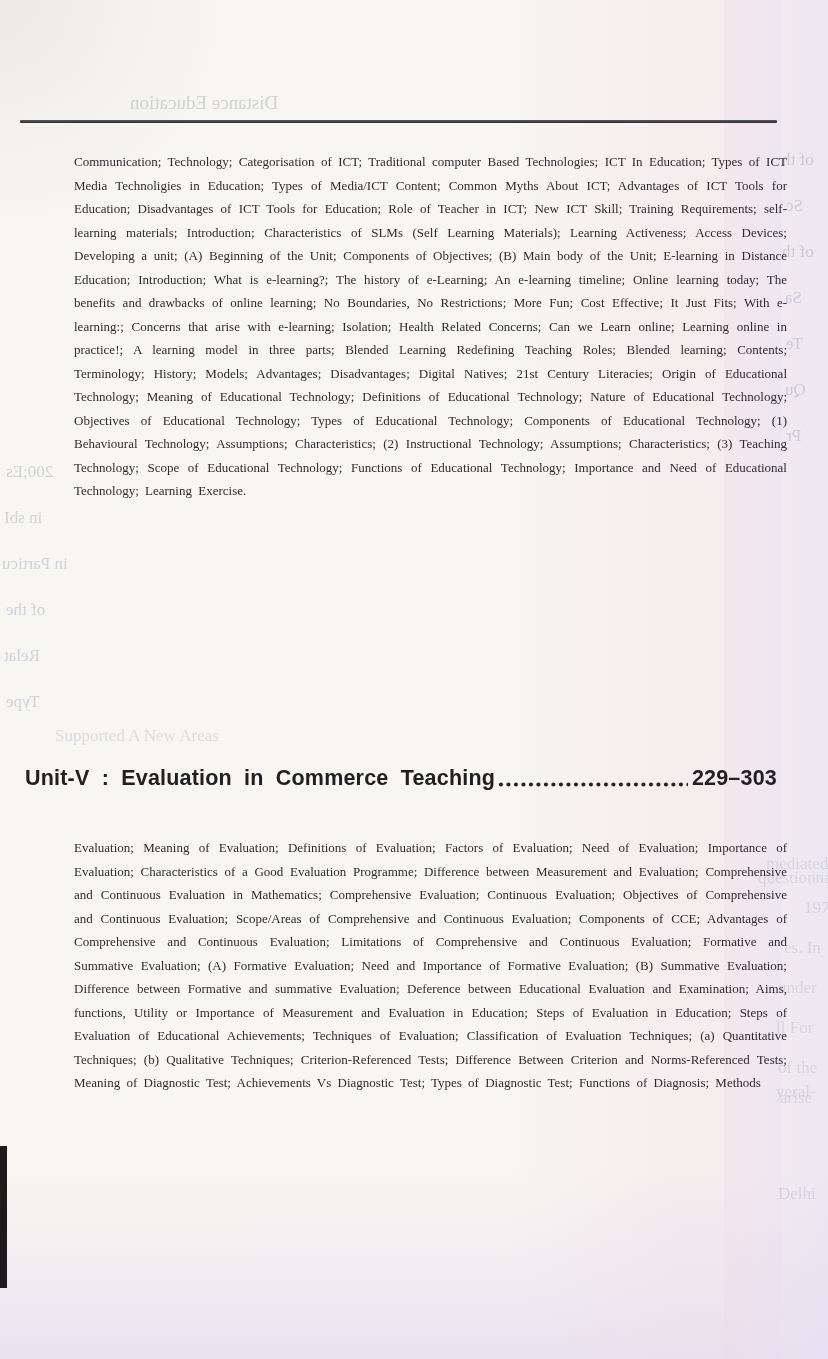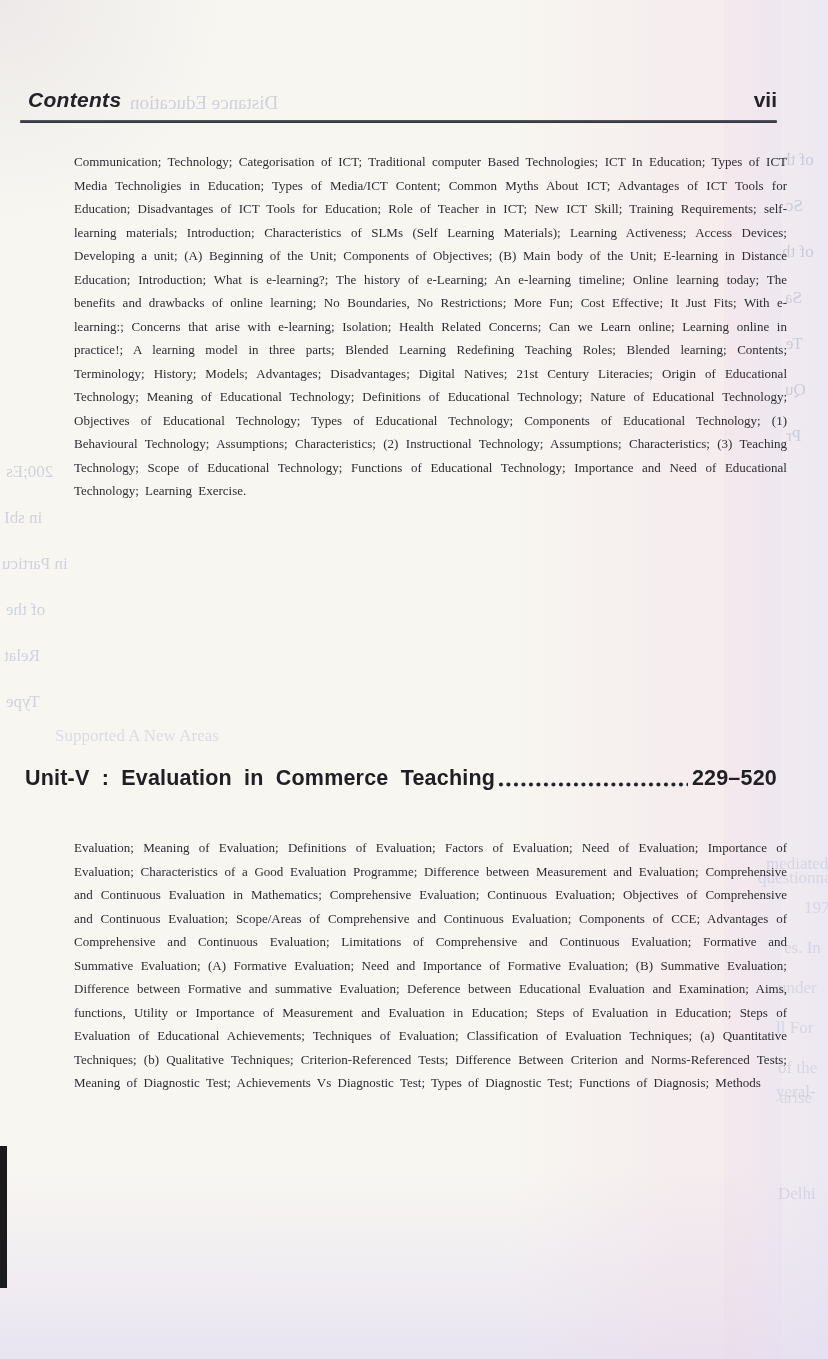--- a/index.html
+++ b/index.html
@@ -99,31 +99,27 @@
   <span class="ghost readable" style="left:776px; top:1064px; opacity:0.28;margin-top:18px;">yeral-</span>
   <span class="ghost readable" style="left:778px; top:1184px; opacity:0.28;">Delhi</span>
 
   <span class="ghost" style="left:6px; top:462px;">200;Es</span>
   <span class="ghost" style="left:4px; top:508px;">in sbI</span>
   <span class="ghost" style="left:2px; top:554px;">in Particu</span>
   <span class="ghost" style="left:6px; top:600px;">of the</span>
   <span class="ghost" style="left:4px; top:646px;">Relat</span>
   <span class="ghost" style="left:6px; top:692px;">Type</span>
 
-  <header class="page-header">
-    <span class="header-title">Contents</span>
-    <span class="header-page-number">vii</span>
-  </header>
   <div class="header-rule"></div>
 
   <p class="toc-paragraph para-1">Communication; Technology; Categorisation of ICT; Traditional computer Based Technologies; ICT In Education; Types of ICT Media Technoligies in Education; Types of Media/ICT Content; Common Myths About ICT; Advantages of ICT Tools for Education; Disadvantages of ICT Tools for Education; Role of Teacher in ICT; New ICT Skill; Training Requirements; self-learning materials; Introduction; Characteristics of SLMs (Self Learning Materials); Learning Activeness; Access Devices; Developing a unit; (A) Beginning of the Unit; Components of Objectives; (B) Main body of the Unit; E-learning in Distance Education; Introduction; What is e-learning?; The history of e-Learning; An e-learning timeline; Online learning today; The benefits and drawbacks of online learning; No Boundaries, No Restrictions; More Fun; Cost Effective; It Just Fits; With e-learning:; Concerns that arise with e-learning; Isolation; Health Related Concerns; Can we Learn online; Learning online in practice!; A learning model in three parts; Blended Learning Redefining Teaching Roles; Blended learning; Contents; Terminology; History; Models; Advantages; Disadvantages; Digital Natives; 21st Century Literacies; Origin of Educational Technology; Meaning of Educational Technology; Definitions of Educational Technology; Nature of Educational Technology; Objectives of Educational Technology; Types of Educational Technology; Components of Educational Technology; (1) Behavioural Technology; Assumptions; Characteristics; (2) Instructional Technology; Assumptions; Characteristics; (3) Teaching Technology; Scope of Educational Technology; Functions of Educational Technology; Importance and Need of Educational Technology; Learning Exercise.</p>
 
   <div class="unit-heading">
     <span>Unit-V : Evaluation in Commerce Teaching</span>
     <span class="leader"></span>
-    <span>229–520</span>
+    <span>229–303</span>
   </div>
 
   <p class="toc-paragraph para-2">Evaluation; Meaning of Evaluation; Definitions of Evaluation; Factors of Evaluation; Need of Evaluation; Importance of Evaluation; Characteristics of a Good Evaluation Programme; Difference between Measurement and Evaluation; Comprehensive and Continuous Evaluation in Mathematics; Comprehensive Evaluation; Continuous Evaluation; Objectives of Comprehensive and Continuous Evaluation; Scope/Areas of Comprehensive and Continuous Evaluation; Components of CCE; Advantages of Comprehensive and Continuous Evaluation; Limitations of Comprehensive and Continuous Evaluation; Formative and Summative Evaluation; (A) Formative Evaluation; Need and Importance of Formative Evaluation; (B) Summative Evaluation; Difference between Formative and summative Evaluation; Deference between Educational Evaluation and Examination; Aims, functions, Utility or Importance of Measurement and Evaluation in Education; Steps of Evaluation in Education; Steps of Evaluation of Educational Achievements; Techniques of Evaluation; Classification of Evaluation Techniques; (a) Quantitative Techniques; (b) Qualitative Techniques; Criterion-Referenced Tests; Difference Between Criterion and Norms-Referenced Tests; Meaning of Diagnostic Test; Achievements Vs Diagnostic Test; Types of Diagnostic Test; Functions of Diagnosis; Methods</p>
 
   <div class="edge-strip"></div>
 
 </div>
 
 </body></html>

